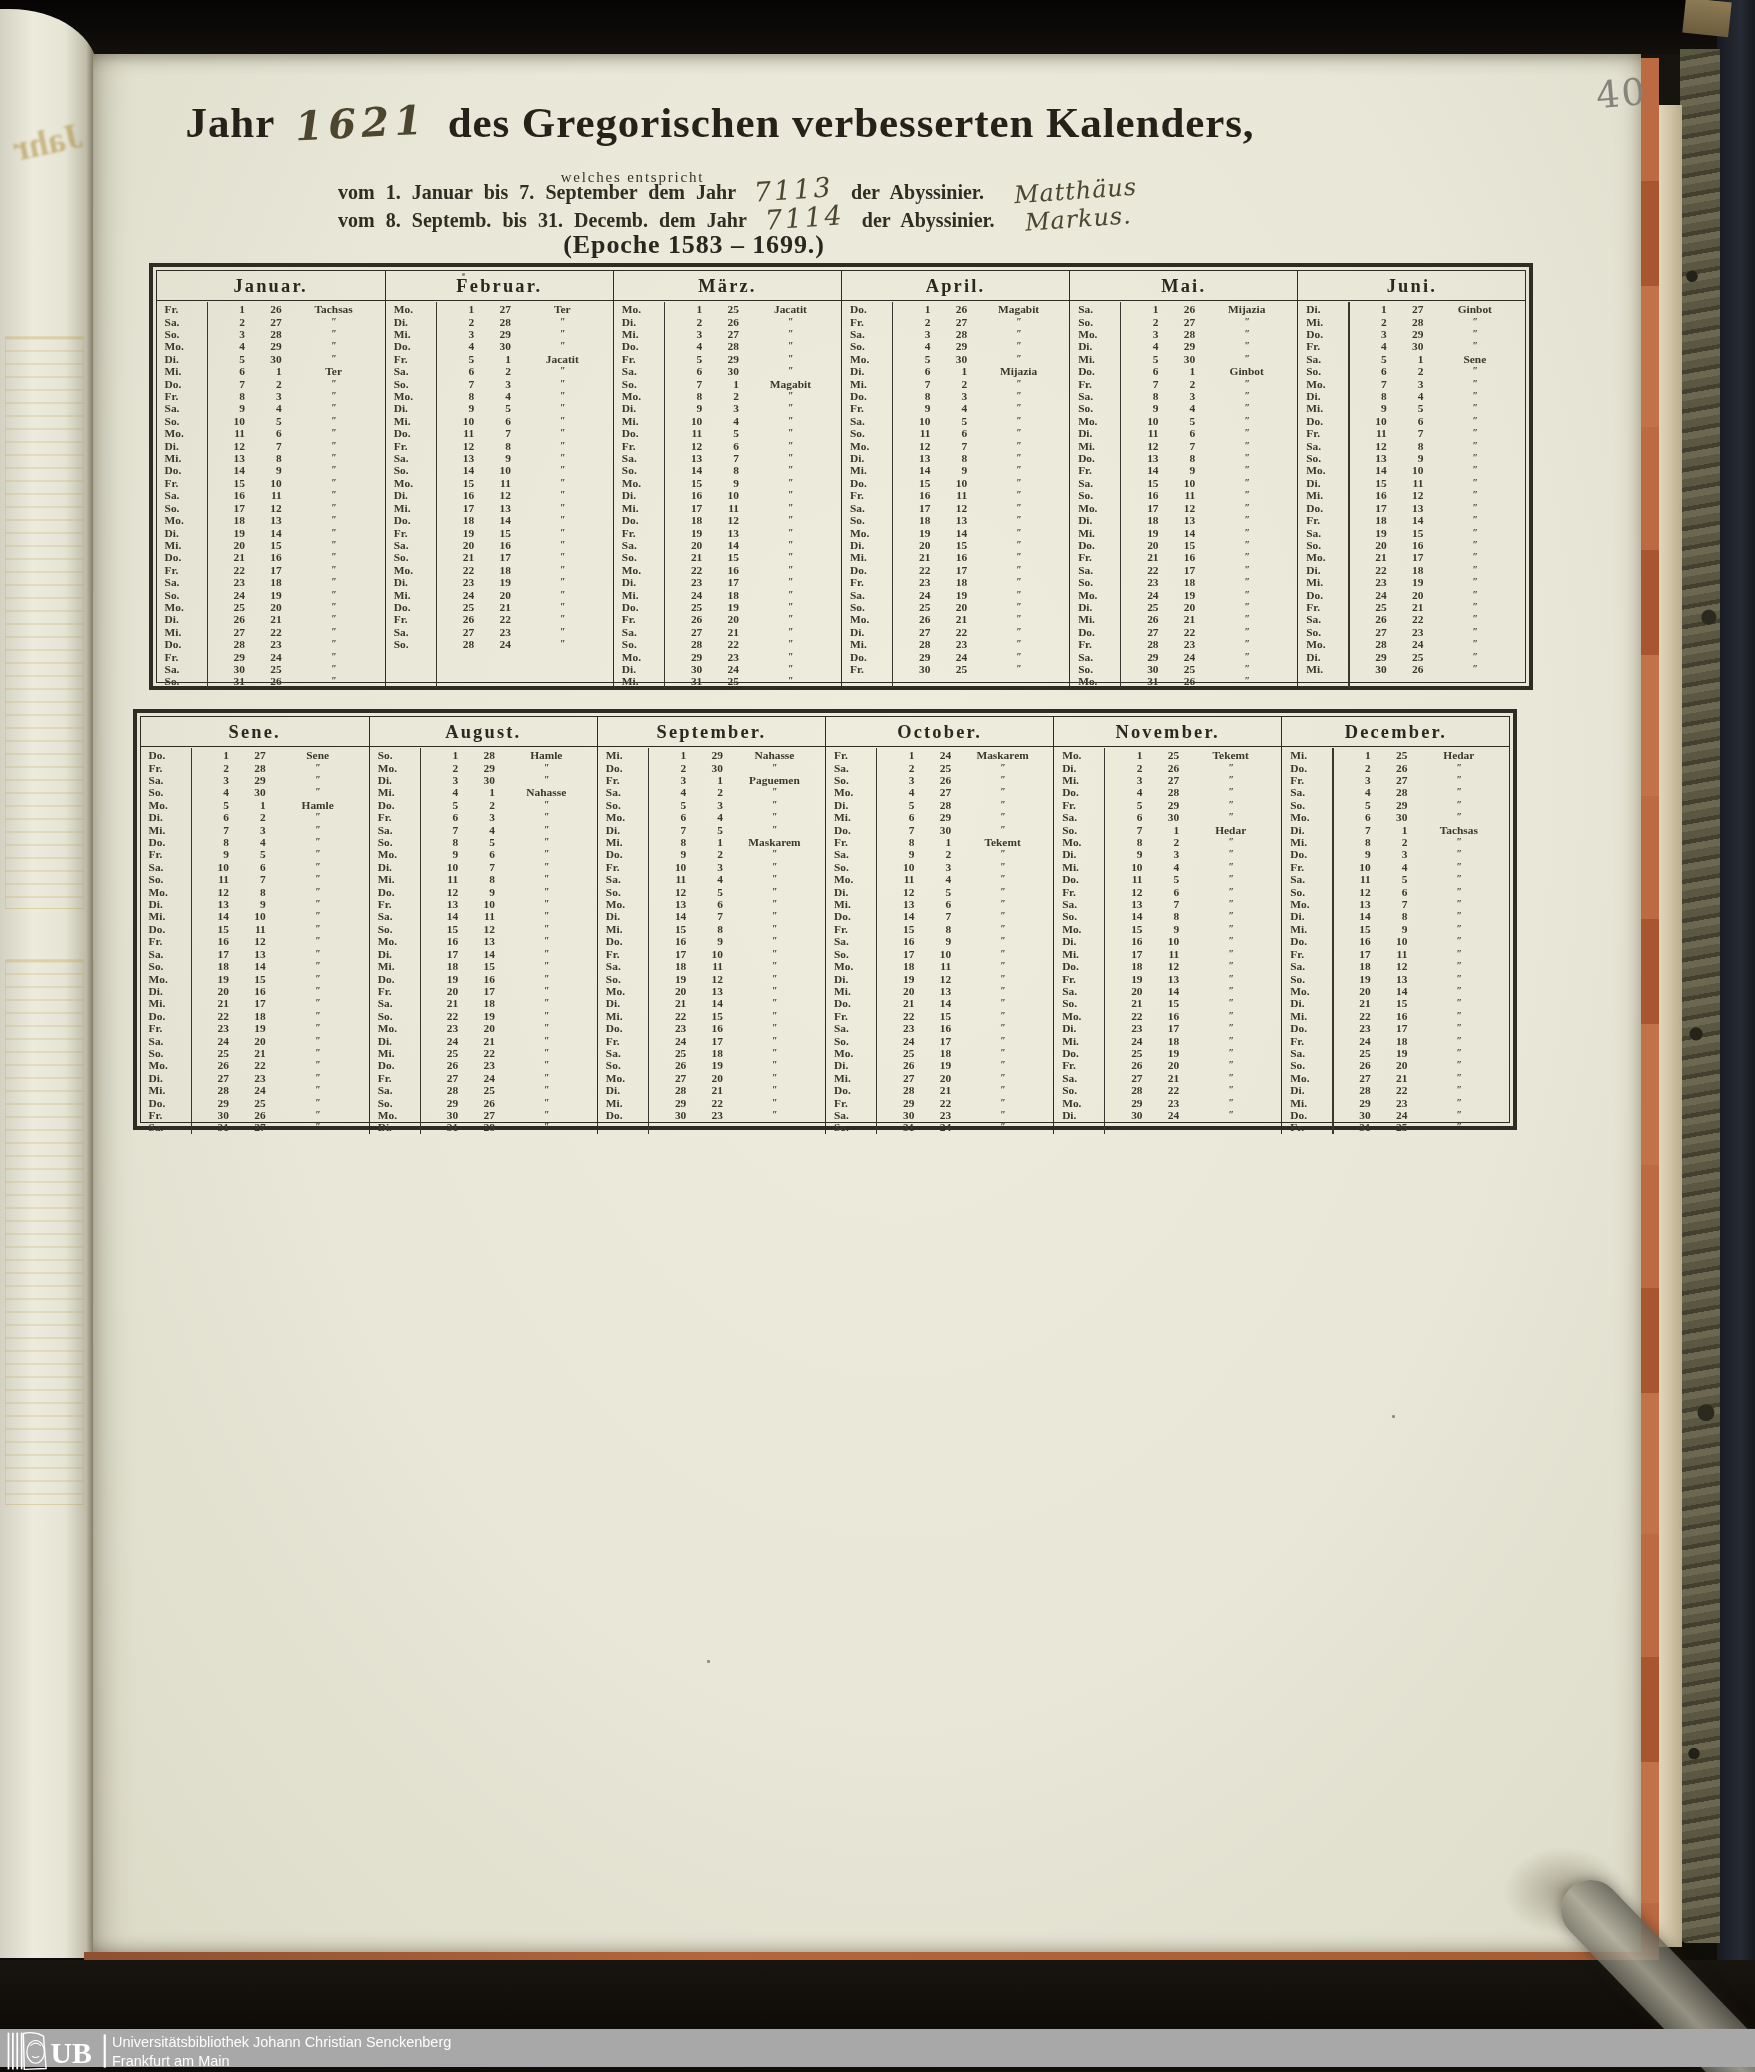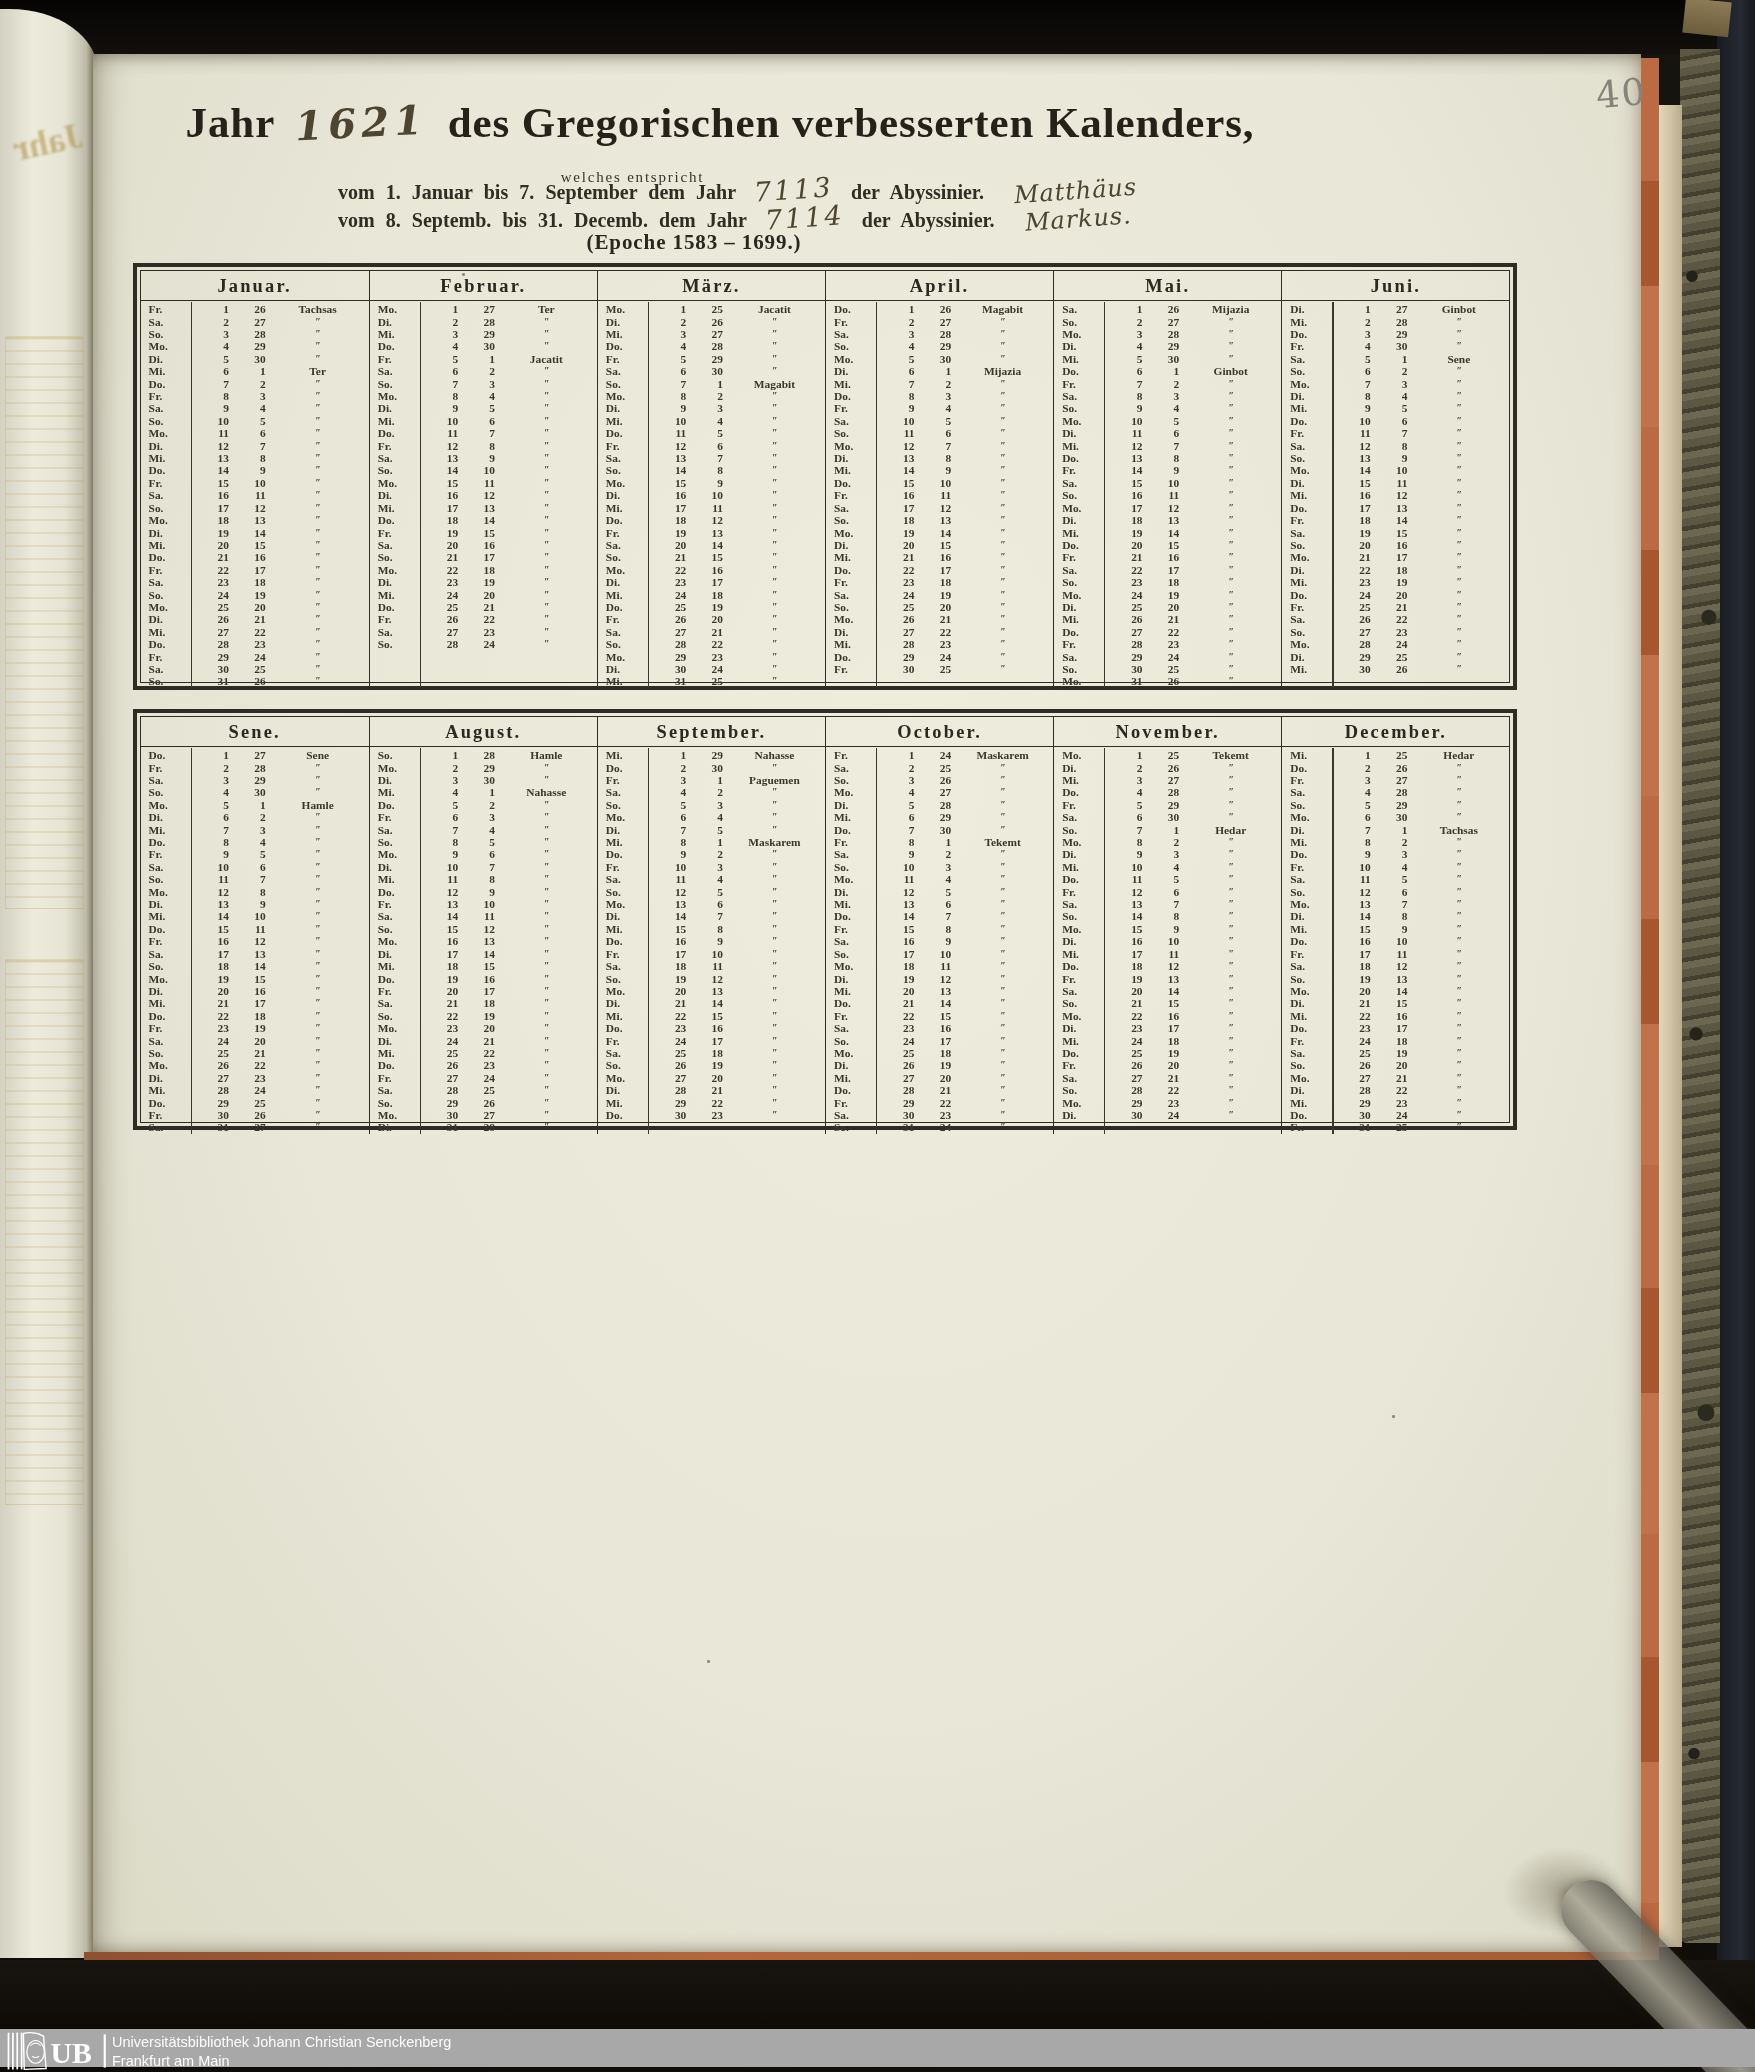--- a/index.html
+++ b/index.html
@@ -60,24 +60,24 @@
   .hand{font-family:"DejaVu Serif",serif;font-style:italic;color:#4c452f;}
   .title .hand{font-size:40px;letter-spacing:5.3px;display:inline-block;transform:rotate(-3deg);margin:0 8.8px;}
   .subtitle{position:absolute;left:492px;top:169px;width:281px;text-align:center;
     font-size:15px;letter-spacing:1.8px;color:#37342a;}
   .corr{position:absolute;left:338px;white-space:nowrap;font-weight:bold;
     font-size:20px;color:#302d23;word-spacing:6.1px;}
   .corr .hand{font-size:27px;letter-spacing:2.6px;display:inline-block;transform:rotate(-4deg);margin:0 7px;font-weight:normal;}
   .corr .annot{font-size:24px;margin-left:19.3px;letter-spacing:0.9px;font-weight:normal;}
   .corr1{top:174px;} .corr2{top:202px;}
   .epoch{position:absolute;left:492px;top:230px;width:404px;text-align:center;
-    font-weight:bold;font-size:21px;letter-spacing:0.9px;color:#2a271e;}
+    font-weight:bold;font-size:26px;letter-spacing:0.9px;color:#2a271e;}
   
   .block{position:absolute;left:133px;width:1376px;border:4.4px solid #2f2c24;}
-  .block1{top:263px;height:419px;}
+  .block1{top:263px;height:419px;margin-left:16px;}
   .block2{top:709px;height:413px;}
   .binner{position:absolute;inset:2.6px;border:1.3px solid #2f2c24;
     display:grid;grid-template-columns:repeat(6,1fr);}
   .month{position:relative;}
   .month + .month{border-left:1.5px solid #2f2c24;}
   .mhead{height:29px;line-height:30px;text-align:center;font-weight:bold;
     font-size:18.4px;letter-spacing:2.2px;color:#2b2820;border-bottom:1.8px solid #2f2c24;}
   .month::before{content:"";position:absolute;left:50px;top:31px;bottom:0;width:1.3px;background:#3a3730;}
   .mbody{padding-top:2.6px;}
   .row{display:grid;grid-template-columns:50px 41px 35px 1fr;

